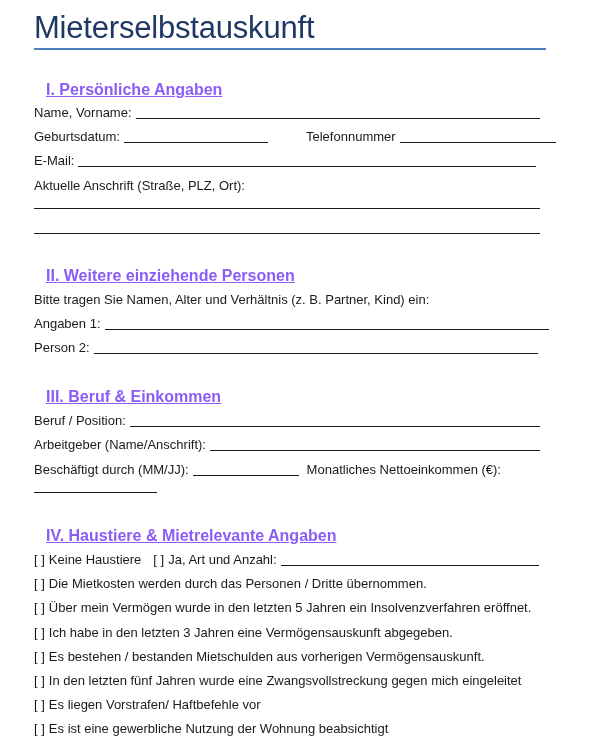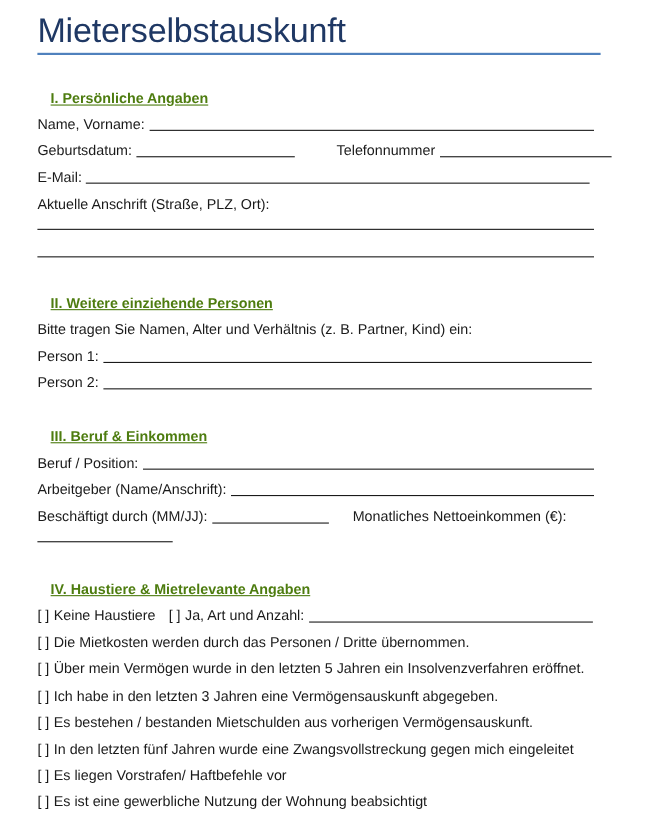--- a/index.html
+++ b/index.html
@@ -3,22 +3,22 @@
 <meta charset="utf-8">
 <style>
   html, body { margin: 0; padding: 0; background: #ffffff; }
   body { width: 606px; height: 750px; overflow: hidden; position: relative;
          font-family: "Liberation Sans", sans-serif; color: #1a1a1a; }
   .page { position: absolute; left: 4px; top: 0; width: 606px; height: 750px; }
   .title { position: absolute; left: 30px; top: 10px; font-size: 31px; color: #1f3864;
            letter-spacing: -0.2px; line-height: 36px; }
   .title-rule { position: absolute; left: 30px; top: 48px; width: 512px; height: 0;
                 border-top: 2px solid #4f81bd; }
-  .h { position: absolute; left: 30px; font-size: 13px; font-weight: bold; text-decoration: underline;
-       color: #4d7c0f; line-height: 16px; padding-left: 12px; }
+  .h { position: absolute; left: 30px; font-size: 16px; font-weight: bold; text-decoration: underline;
+       color: #8b5cf6; line-height: 16px; padding-left: 12px; }
   .row { position: absolute; left: 30px; font-size: 13px; line-height: 16px; color: #1a1a1a;
          white-space: nowrap; display: flex; align-items: flex-start; }
   .lbl { display: inline-block; }
   .blank { display: inline-block; border-bottom: 1px solid #1a1a1a; height: 13px; margin-left: 4px; }
   .fullline { position: absolute; left: 30px; width: 506px; border-bottom: 1px solid #1a1a1a; height: 0; }
   .cb { display: inline-block; margin-right: 4px; }
 </style>
 </head>
 <body>
 
@@ -52,21 +52,21 @@
   <div class="fullline" style="top:208px"></div>
   <div class="fullline" style="top:233px"></div>
 
   <div class="h" style="top:268px">II. Weitere einziehende Personen</div>
 
   <div class="row" style="top:292px">
     <span class="lbl">Bitte tragen Sie Namen, Alter und Verhältnis (z. B. Partner, Kind) ein:</span>
   </div>
 
   <div class="row" style="top:316px">
-    <span class="lbl">Person 1:</span>
+    <span class="lbl">Angaben 1:</span>
     <span class="blank" style="width:444px"></span>
   </div>
 
   <div class="row" style="top:340px">
     <span class="lbl">Person 2:</span>
     <span class="blank" style="width:444px"></span>
   </div>
 
   <div class="h" style="top:389px">III. Beruf &amp; Einkommen</div>
 
@@ -76,21 +76,21 @@
   </div>
 
   <div class="row" style="top:437px">
     <span class="lbl">Arbeitgeber (Name/Anschrift):</span>
     <span class="blank" style="width:330px"></span>
   </div>
 
   <div class="row" style="top:462px">
     <span class="lbl">Beschäftigt durch (MM/JJ):</span>
     <span class="blank" style="width:106px"></span>
-    <span class="lbl" style="margin-left:22px">Monatliches Nettoeinkommen (€):</span>
+    <span class="lbl" style="margin-left:8px">Monatliches Nettoeinkommen (€):</span>
   </div>
   <div class="fullline" style="top:492px; width:123px"></div>
 
   <div class="h" style="top:528px">IV. Haustiere &amp; Mietrelevante Angaben</div>
 
   <div class="row" style="top:552px">
     <span class="cb">[ ]</span>
     <span class="lbl">Keine Haustiere</span>
     <span class="cb" style="margin-left:12px">[ ]</span>
     <span class="lbl">Ja, Art und Anzahl:</span>

